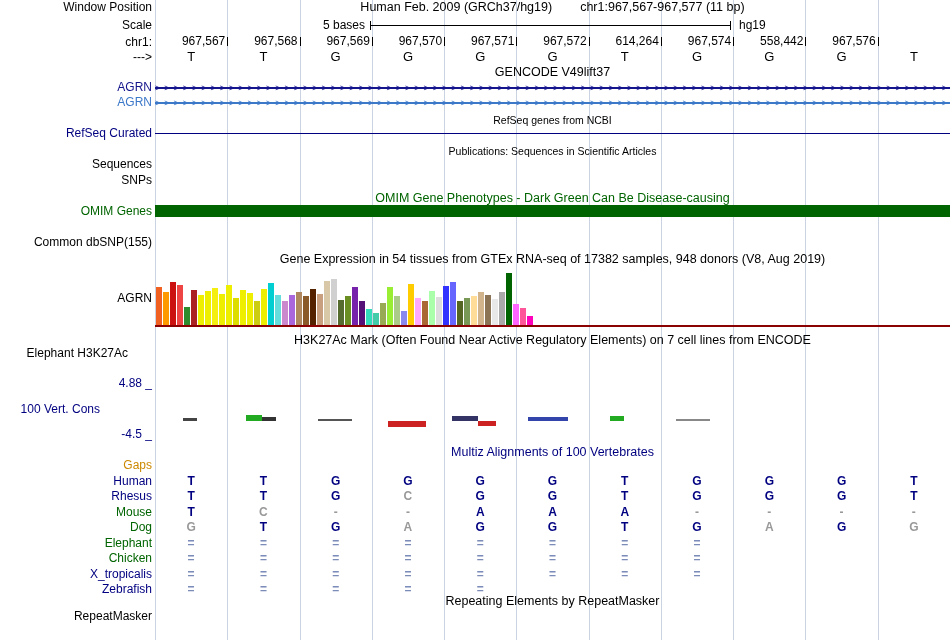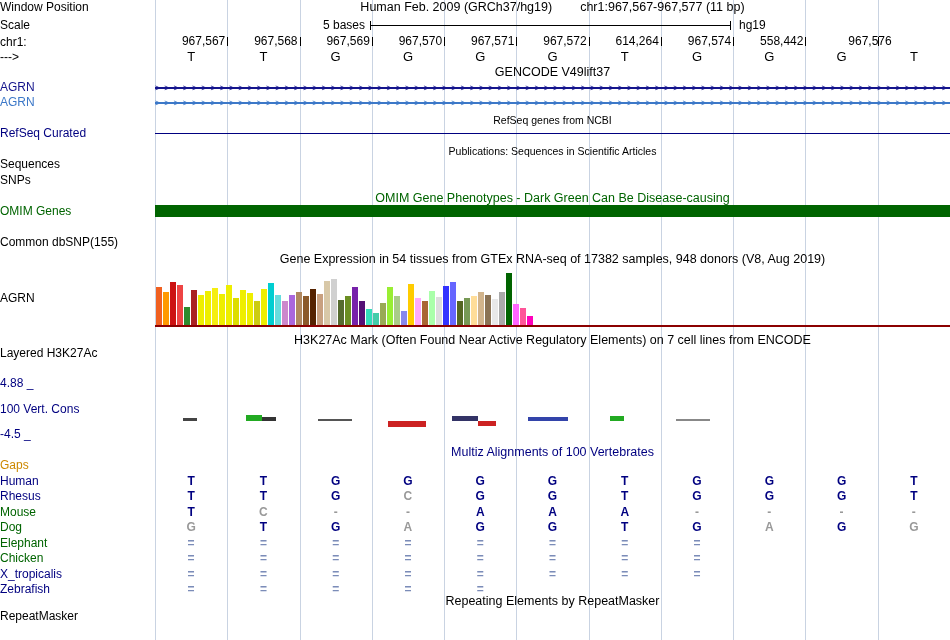--- a/index.html
+++ b/index.html
@@ -1,19 +1,19 @@
 <!DOCTYPE html>
 <html style="--navy: #000080; --gencode-blue: #14148c; --gencode-blue2: #3c78c8; --omim-green: #006400; --baseline-red: #8B0000; --grid: #c9d3e2; --gray-letter: #999999; --equals-blue: #7b8cb8; --gaps-orange: #cc8800;"><head>
 <meta charset="utf-8">
 <style>
   *{box-sizing:border-box}
   body{margin:0;background:#fff}
   #browser{position:relative;width:950px;height:640px;background:#fff;font-family:"Liberation Sans","DejaVu Sans",sans-serif;color:#000;overflow:hidden}
   .gridline{position:absolute;top:0;height:640px;width:1px;background:var(--grid,#ccd6e4);z-index:0}
-  .lbl{position:absolute;left:0;width:152px;text-align:left;font-size:12px;line-height:13px;white-space:nowrap;z-index:1}
+  .lbl{position:absolute;left:0;width:152px;text-align:right;font-size:12px;line-height:13px;white-space:nowrap;z-index:1}
   .ctitle{position:absolute;left:155px;width:795px;text-align:center;font-size:12.5px;line-height:13px;white-space:nowrap;z-index:1}
   .small{font-size:10.5px}
   .navy{color:var(--navy)}
   .green{color:var(--omim-green)}
   .coord{position:absolute;width:72px;text-align:right;font-size:12px;line-height:12px;white-space:nowrap;z-index:1}
   .tick{position:absolute;width:1px;height:9px;background:#000;z-index:1}
   .baseletter{position:absolute;width:72px;text-align:center;font-size:13px;line-height:13px;z-index:1}
   .gene-row{position:absolute;left:155px;width:795px;height:10px;overflow:hidden;font-size:9px;line-height:10px;letter-spacing:4px;white-space:nowrap;background-repeat:no-repeat;background-position:0 4px;background-size:100% 2px;z-index:1}
   .hline{position:absolute;left:155px;width:795px;z-index:1}
   .gtex-bar{position:absolute;width:6px;z-index:1}
@@ -58,21 +58,21 @@
   <div class="lbl green" style="top:205px">OMIM Genes</div>
   <div class="hline" style="top:205px;height:12px;background:var(--omim-green)"></div>
 
   <div class="lbl" style="top:236px">Common dbSNP(155)</div>
 
   <div class="ctitle" style="top:253px">Gene Expression in 54 tissues from GTEx RNA-seq of 17382 samples, 948 donors (V8, Aug 2019)</div>
   <div class="lbl" style="top:292px">AGRN</div>
   <div class="hline" style="top:325px;height:2px;background:var(--baseline-red)"></div>
 
   <div class="ctitle" style="top:334px">H3K27Ac Mark (Often Found Near Active Regulatory Elements) on 7 cell lines from ENCODE</div>
-  <div class="lbl" style="top:347px;width:128px">Layered H3K27Ac</div>
+  <div class="lbl" style="top:347px;width:128px">Elephant H3K27Ac</div>
 
   <div class="lbl navy" style="top:377px">4.88 _</div>
   <div class="lbl navy" style="top:403px;width:100px">100 Vert. Cons</div>
   <div class="lbl navy" style="top:428px">-4.5 _</div>
 
   <div class="ctitle navy" style="top:446px">Multiz Alignments of 100 Vertebrates</div>
 
   <div class="ctitle" style="top:595px">Repeating Elements by RepeatMasker</div>
   <div class="lbl" style="top:610px">RepeatMasker</div>
 
@@ -98,21 +98,21 @@
     <div class="coord" style="left: 442.364px; top: 35px;">967,571</div>
     <div class="tick" style="left: 516.364px; top: 37px;"></div>
     <div class="coord" style="left: 514.636px; top: 35px;">967,572</div>
     <div class="tick" style="left: 588.636px; top: 37px;"></div>
     <div class="coord" style="left: 586.909px; top: 35px;">614,264</div>
     <div class="tick" style="left: 660.909px; top: 37px;"></div>
     <div class="coord" style="left: 659.182px; top: 35px; text-align: right;">967,574</div>
     <div class="tick" style="left: 733.182px; top: 37px;"></div>
     <div class="coord" style="left: 731.455px; top: 35px;">558,442</div>
     <div class="tick" style="left: 805.455px; top: 37px;"></div>
-    <div class="coord" style="left: 803.727px; top: 35px; margin-left: 16px;">967,576</div>
+    <div class="coord" style="left: 803.727px; top: 35px;">967,576</div>
     <div class="tick" style="left: 877.727px; top: 37px;"></div>
     <div class="baseletter" style="left: 155.136px; top: 50px;">T</div>
     <div class="baseletter" style="left: 227.409px; top: 50px;">T</div>
     <div class="baseletter" style="left: 299.682px; top: 50px;">G</div>
     <div class="baseletter" style="left: 371.955px; top: 50px;">G</div>
     <div class="baseletter" style="left: 444.227px; top: 50px;">G</div>
     <div class="baseletter" style="left: 516.5px; top: 50px;">G</div>
     <div class="baseletter" style="left: 588.773px; top: 50px;">T</div>
     <div class="baseletter" style="left: 661.045px; top: 50px;">G</div>
     <div class="baseletter" style="left: 733.318px; top: 50px;">G</div>

